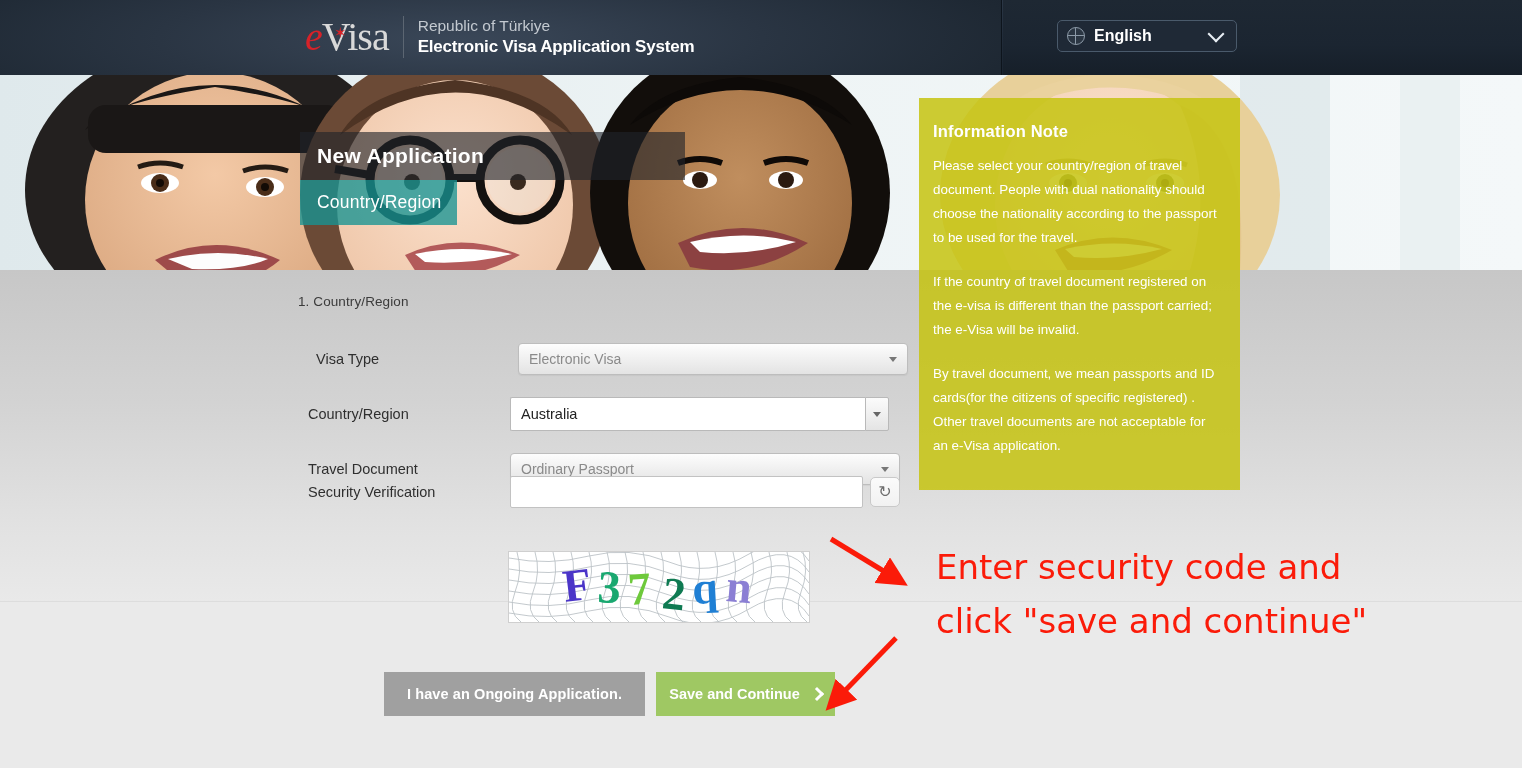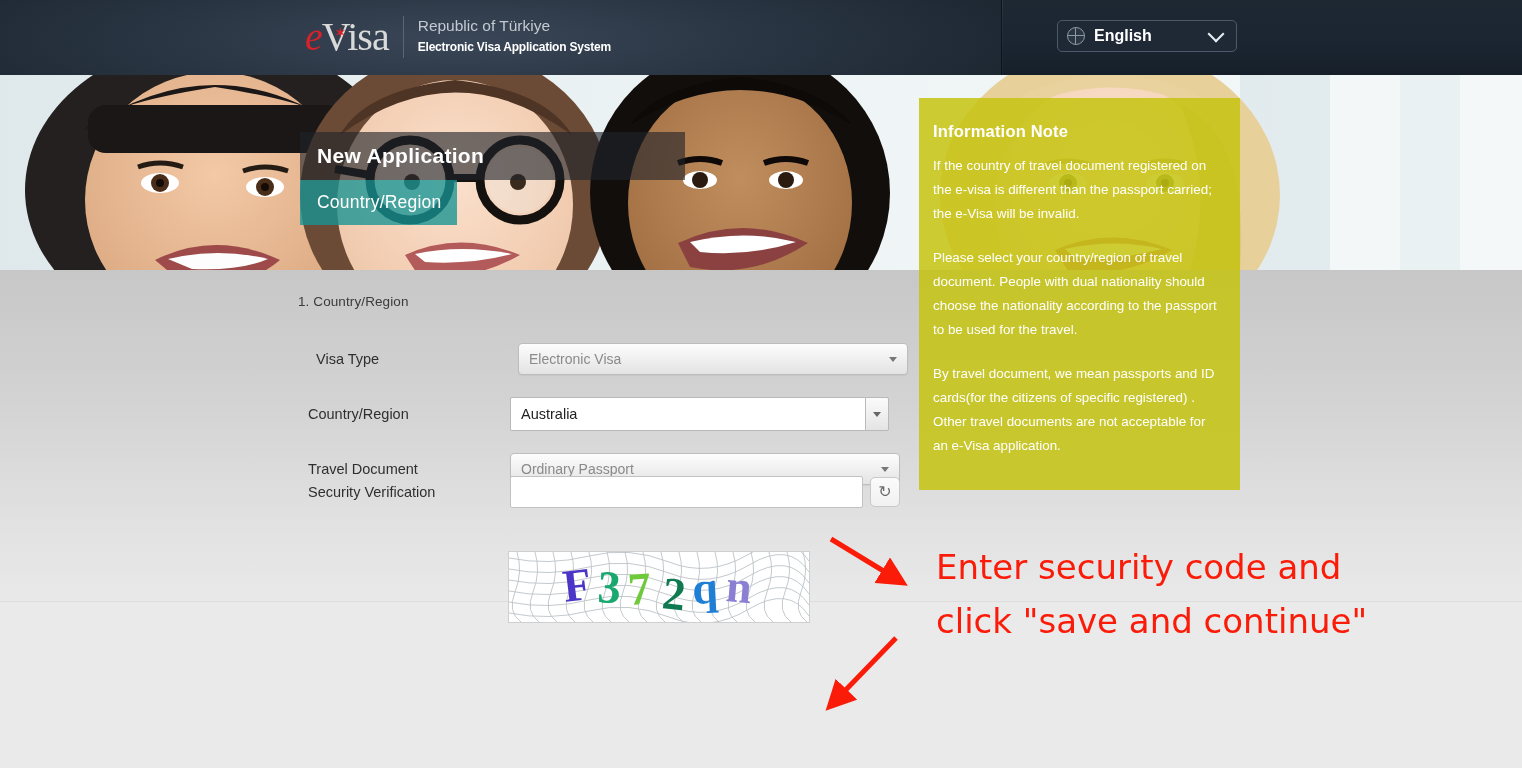--- a/index.html
+++ b/index.html
@@ -34,21 +34,21 @@
   }
   .logo-e { color: #d72229; font-style: italic; font-family: "Liberation Serif", serif; }
   .logo-star {
     position: absolute; left: 29px; top: 9px; color: #d72229; font-size: 15px; line-height: 15px;
   }
   .brand-divider {
     width: 1px; height: 42px; background: #5c6672; margin: 0 14px 0 0; align-self: center;
   }
   .brand-text { display: flex; flex-direction: column; justify-content: center; padding-top: 2px; }
   .brand-sub { font-size: 15.5px; color: #c3c9d0; line-height: 19px; font-weight: 400; }
-  .brand-title { font-size: 12px; color: #ffffff; line-height: 24px; font-weight: bold; letter-spacing: -0.2px; }
+  .brand-title { font-size: 17px; color: #ffffff; line-height: 24px; font-weight: bold; letter-spacing: -0.2px; }
 
   .lang-select {
     position: absolute; left: 1057px; top: 20px; width: 180px; height: 32px;
     background: #1f2936; border: 1px solid #4a5a6b; border-radius: 5px;
     display: flex; align-items: center; padding: 0 9px; cursor: pointer;
   }
   .globe {
     width: 18px; height: 18px; border-radius: 50%;
     background: #2b3643; border: 1.5px solid #8c9aa8; position: relative;
     flex: 0 0 auto; overflow: hidden;
@@ -311,22 +311,22 @@
         <span>Country/Region</span>
       </div>
     </div>
   </div>
 
   <div class="content"></div>
   <div class="bottomarea"></div>
 
   <div class="infonote">
     <h3>Information Note</h3>
+    <p>Please select your country/region of travel document. People with dual nationality should choose the nationality according to the passport to be used for the travel.</p>
     <p>If the country of travel document registered on the e-visa is different than the passport carried; the e-Visa will be invalid.</p>
-    <p>Please select your country/region of travel document. People with dual nationality should choose the nationality according to the passport to be used for the travel.</p>
     <p>By travel document, we mean passports and ID cards(for the citizens of specific registered) . Other travel documents are not acceptable for an e-Visa application.</p>
   </div>
 
   <div class="step-title">1. Country/Region</div>
 
   <div class="frow" style="left:316px; top:343px;">
     <div class="flabel" style="width:202px;">Visa Type</div>
     <div class="sel-disabled">
       <span>Electronic Visa</span>
       <span class="arrow"></span>
@@ -389,20 +389,27 @@
         <text x="56" y="50" fill="#4b35c8" transform="rotate(-7 56 50)">F</text>
         <text x="88" y="50" fill="#1aa870" transform="rotate(3 88 50)">3</text>
         <text x="120" y="53" fill="#6ec93b" transform="rotate(-4 120 53)">7</text>
         <text x="152" y="56" fill="#0f7a52" transform="rotate(6 152 56)">2</text>
         <text x="184" y="52" fill="#1f7fd4" transform="rotate(-3 184 52)">q</text>
         <text x="216" y="49" fill="#8b7fd4" transform="rotate(5 216 49)">n</text>
       </g>
     </svg>
   </div>
 
+  <div class="btnrow">
+    <button class="btn-ongoing">I have an Ongoing Application.</button>
+    <button class="btn-save">
+      <span>Save and Continue</span>
+      <span class="caret"></span>
+    </button>
+  </div>
 
   <div class="annot-text">
     <div>Enter security code and</div>
     <div>click "save and continue"</div>
   </div>
 
   <svg class="annot-svg">
     <defs>
       <marker id="ah" markerWidth="6" markerHeight="6" refX="3" refY="3" orient="auto">
         <path d="M0,0 L6,3 L0,6 Z" fill="#fb1b09"></path>

